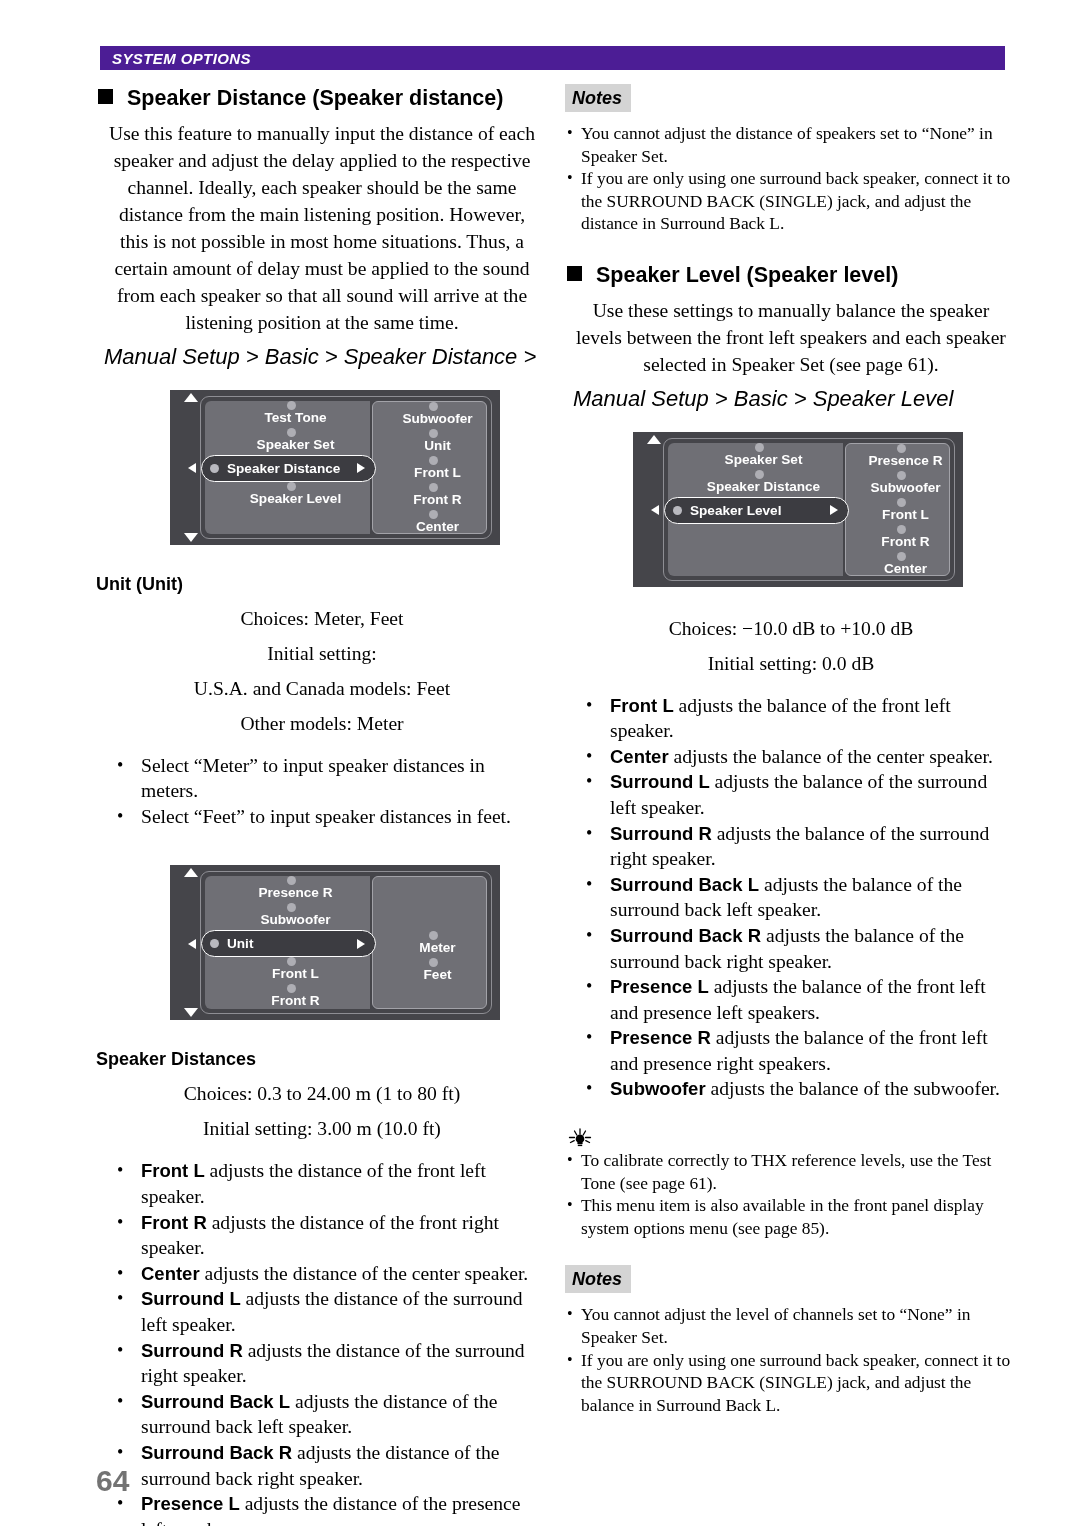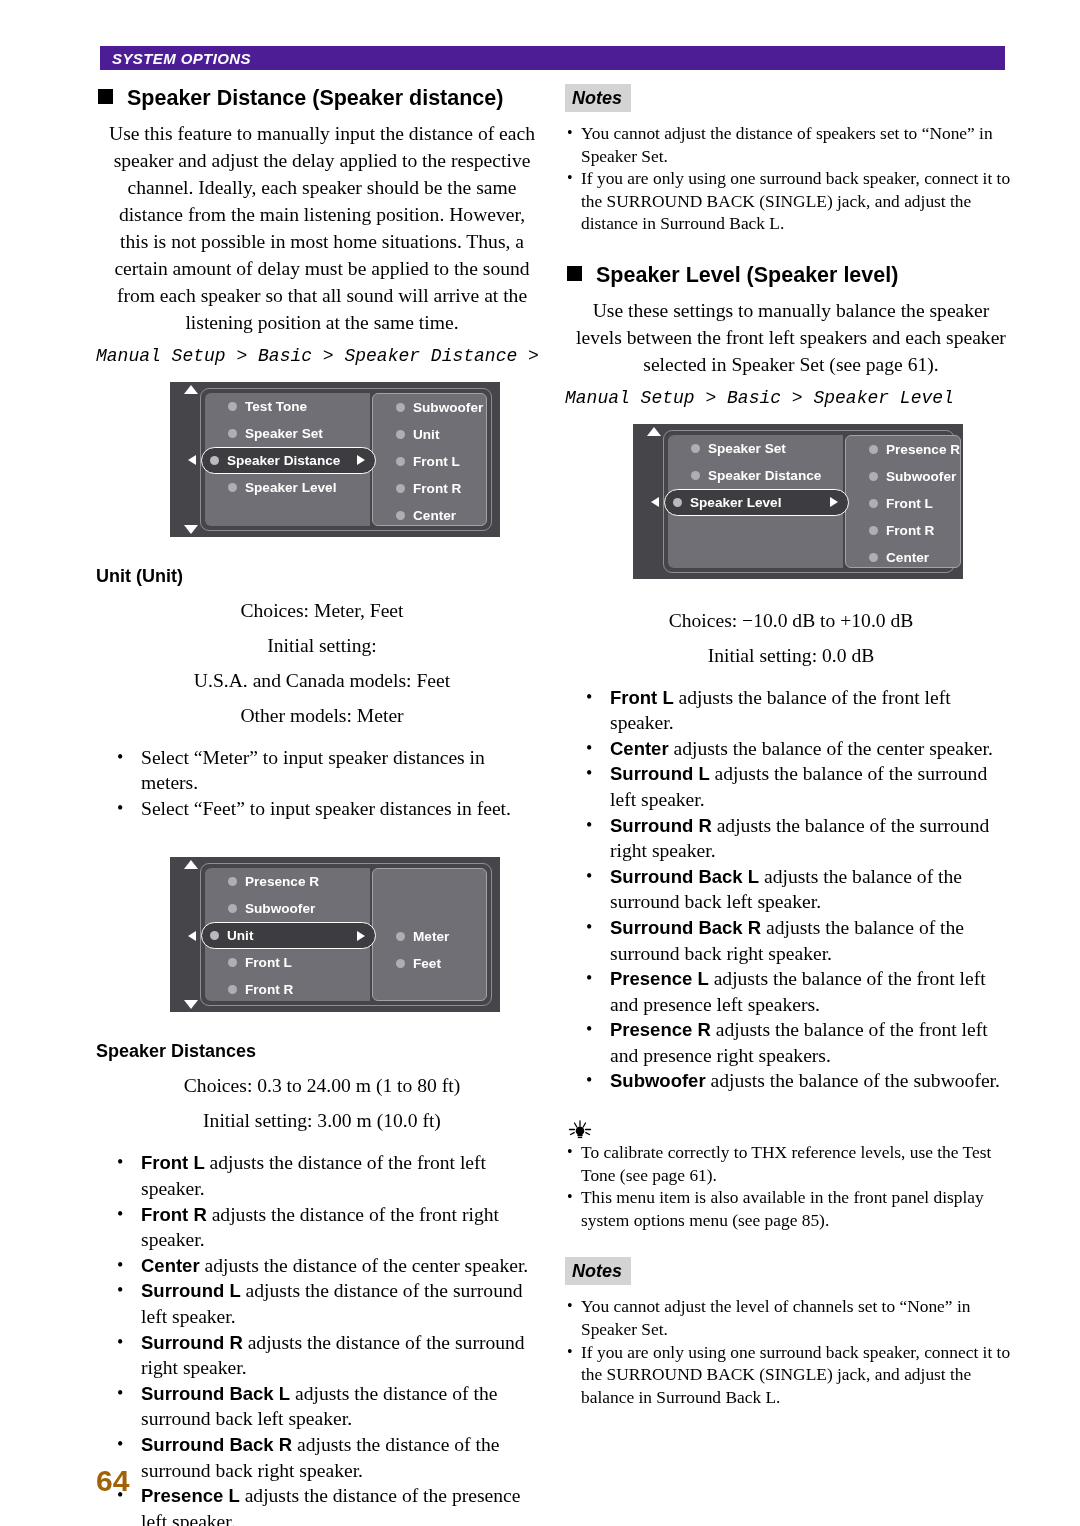--- a/index.html
+++ b/index.html
@@ -83,25 +83,25 @@
 
   
   .p {
     font-family: "Liberation Serif", serif;
     font-size: 19.6px;
     line-height: 27px;
     margin: 8px;
     text-align: center;
   }
   .path {
-    font-family: Liberation Mono, monospace;
+    font-family: Liberation Sans, sans-serif;
     font-style: italic;
-    font-size: 18px;
+    font-size: 22px;
     line-height: 25.6px;
-    margin: 0;
+    margin: 8px;
   }
 
   
   ul.blist {
     list-style: none;
     margin: 16px;
     padding: 0;
   }
   ul.blist > li {
     position: relative;
@@ -200,23 +200,24 @@
     margin-left: 2px;
   }
   .osd-row {
     display: flex;
     align-items: center;
     height: 27px;
     font-family: "Liberation Sans", sans-serif;
     font-weight: bold;
     font-size: 13.6px;
     color: #ffffff;
-    padding-left: 23px;
+    padding-left: 16px;
     box-sizing: border-box;
     white-space: nowrap;
+    flex-direction: column;
   }
   .osd-row .dot {
     width: 9px;
     height: 9px;
     border-radius: 50%;
     background: #aeaeb4;
     margin-right: 8px;
     flex: 0 0 auto;
   }
   .osd-row.empty { color: transparent; }
@@ -284,21 +285,21 @@
   }
 
   
   .pageno {
     position: absolute;
     left: 96px;
     bottom: 28px;
     font-family: "Liberation Sans", sans-serif;
     font-weight: bold;
     font-size: 30px;
-    color: #a16207;
+    color: #737373;
   }
 
   .sp6  { height: 6px; }
   .sp10 { height: 10px; }
   .sp12 { height: 12px; }
   .sp20 { height: 20px; }
   .sp26 { height: 26px; }
 </style>
 </head>
 <body>

